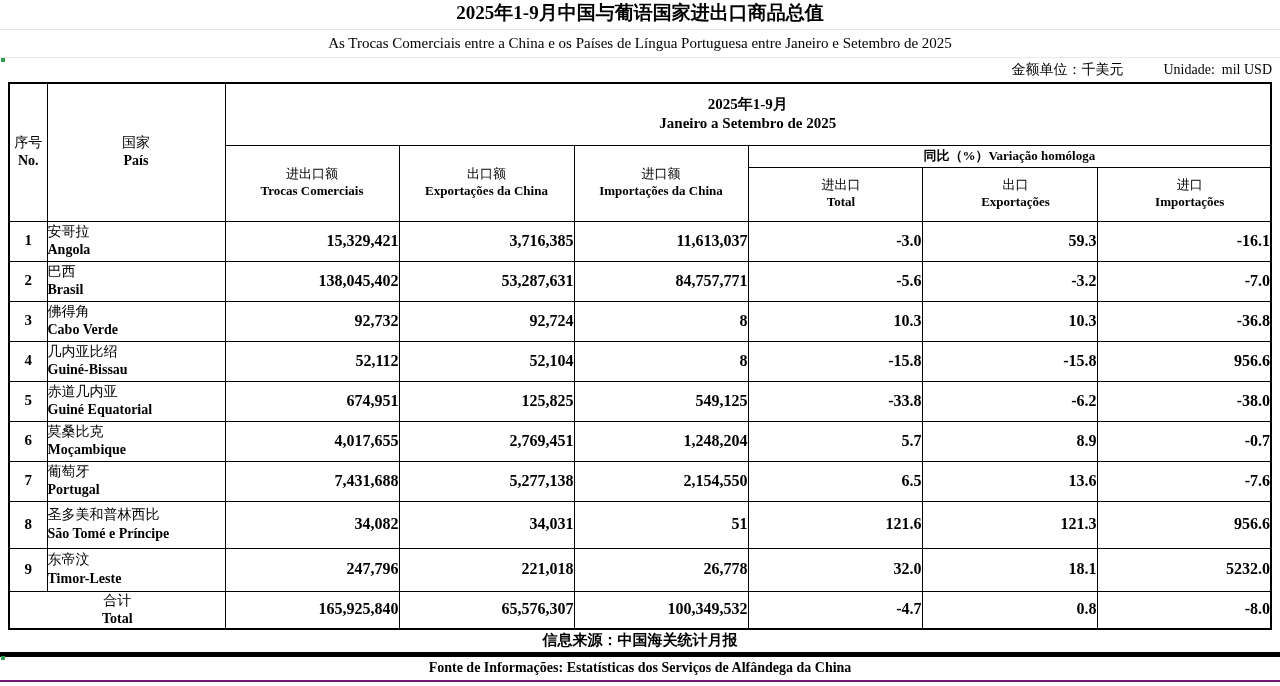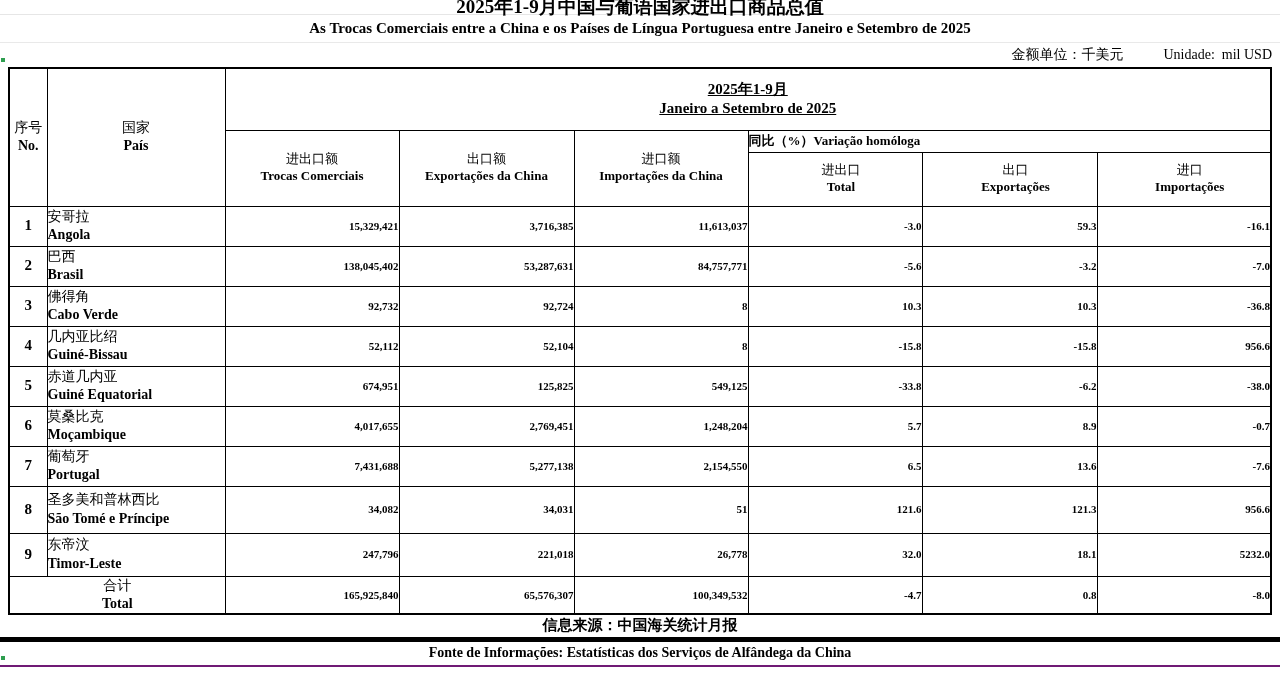--- a/index.html
+++ b/index.html
@@ -4,58 +4,58 @@
 <style>
   * { box-sizing: border-box; }
   html,body { margin:0; padding:0; }
   body {
     width:1280px; height:686px;
     background:#ffffff; color:#000;
     font-family:"Liberation Serif","DejaVu Serif",serif;
     position:relative; overflow:hidden;
   }
   .title-row {
-    height:15px; display:flex; align-items:center; justify-content:center;
+    height:30px; display:flex; align-items:flex-start; justify-content:center;
     font-size:19px; font-weight:700; border-bottom:1px solid #e6e6e6;
   }
   .subtitle-row {
     height:28px; display:flex; align-items:center; justify-content:center;
-    font-size:15px; font-weight:700; border-bottom:1px solid #e9e9e9;
+    font-size:15px; font-weight:400; border-bottom:1px solid #e9e9e9;
   }
   .unit-row {
     height:24px; display:flex; align-items:center; justify-content:flex-end;
     font-size:14px; padding-right:8px; gap:40px;
   }
   .unit-row span { white-space:pre; }
   table.trade {
     border-collapse:collapse; table-layout:fixed;
     margin-left:8px; width:1262px;
     border:2px solid #000;
   }
   table.trade th, table.trade td {
     border:1px solid #000; padding:0; vertical-align:middle;
     overflow:hidden; line-height:1.3;
   }
   .zh { font-weight:400; }
   .pt { font-weight:700; }
   th.th-no { font-size:14px; text-align:center; }
   th.th-country { font-size:14px; text-align:center; padding-left:5px; }
   th.th-period { height:62px; text-align:center; font-size:15px; line-height:1.7; }
-  th.th-period .zh, th.th-period .pt { font-weight:700;text-decoration:underline; }
-  tr.yoy-row th.th-yoy { height:22px; font-size:13px; font-weight:700; text-align:left; }
+  th.th-period .zh, th.th-period .pt { font-weight:700; }
+  tr.yoy-row th.th-yoy { height:22px; font-size:13px; font-weight:700; text-align:center; }
   th.th-col { font-size:13px; text-align:center; }
   tr.col-row th.th-col { height:56px; }
   tr.sub-row th.th-col { height:54px;padding-left:12px; }
   tbody tr { height:40px; }
   tbody tr:nth-child(8) { height:47px; }
   tbody tr:nth-child(9) { height:43px; }
   tbody tr.total-row { height:34px; }
   td.no-cell { text-align:center; font-weight:700; font-size:15px; }
   td.country-cell { text-align:left; padding-left:5px; font-size:14px; }
-  td.num { text-align:right; padding-right:10px; font-weight:700; font-size:11px;
+  td.num { text-align:right; padding-right:10px; font-weight:700; font-size:16px;
            font-family:"Liberation Serif","DejaVu Serif",serif; }
   td.total-label { text-align:center; font-size:14px; }
   .source-zh {
     height:27px; display:flex; align-items:center; justify-content:center;
     font-weight:700; font-size:15px; border-bottom:5px solid #000000;
   }
   .source-pt {
     height:25px; display:flex; align-items:center; justify-content:center;
     font-weight:700; font-size:14px; border-bottom:2px solid #701a75;
   }

